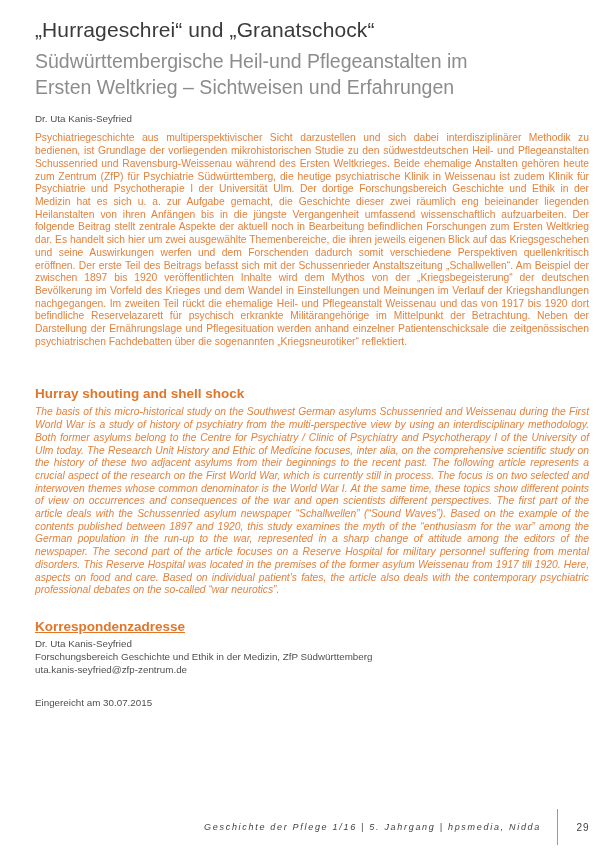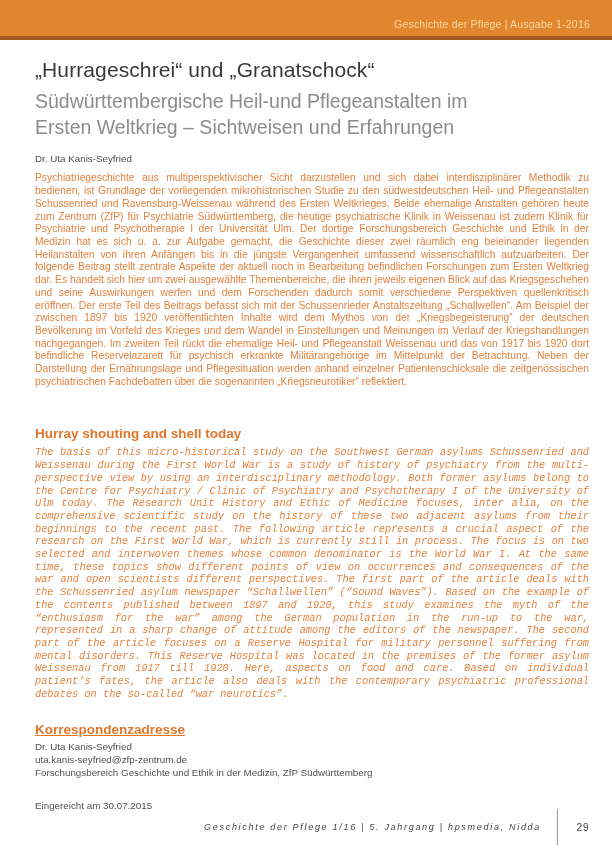--- a/index.html
+++ b/index.html
@@ -79,21 +79,20 @@
     font-weight:normal;
   }
   .abstract-en{
     margin-top:5px;
     color:var(--abstract-orange);
     font-size:10.3px;
     line-height:12.7px;
     text-align:justify;
     font-style:italic;
     hyphens:auto;
-    font-family:Liberation Mono, monospace;
   }
   .corr-heading{
     margin-top:22px;
     color:var(--accent-orange);
     font-size:13.5px;
     font-weight:bold;
     text-decoration:underline;
   }
   .corr-block{
     margin-top:3px;
@@ -133,47 +132,44 @@
     letter-spacing:1px;
     min-width:18px;
     text-align:center;
   }
 </style>
 </head>
 <body>
 
 <div class="page">
 
-  <div class="header-bar">
-    <span class="issue">Geschichte der Pflege | Ausgabe 1-2016</span>
-  </div>
 
   <div class="content">
 
     <h1 class="article-title">„Hurrageschrei“ und „Granatschock“</h1>
 
     <h2 class="article-subtitle">Südwürttembergische Heil-und Pflegeanstalten im Ersten Weltkrieg – Sichtweisen und Erfahrungen</h2>
 
     <div class="author">Dr. Uta Kanis-Seyfried</div>
 
     <p class="abstract-de" lang="de">Psychiatriegeschichte aus multiperspektivischer Sicht darzustellen und sich dabei interdisziplinärer Methodik zu bedienen, ist Grundlage der vorliegenden mikrohistorischen Studie zu den südwestdeutschen Heil- und Pflegeanstalten Schussenried und Ravensburg-Weissenau während des Ersten Weltkrieges. Beide ehemalige Anstalten gehören heute zum Zentrum (ZfP) für Psychiatrie Südwürttemberg, die heutige psychiatrische Klinik in Weissenau ist zudem Klinik für Psychiatrie und Psychotherapie I der Universität Ulm. Der dortige Forschungsbereich Geschichte und Ethik in der Medizin hat es sich u. a. zur Aufgabe gemacht, die Geschichte dieser zwei räumlich eng beieinander liegenden Heilanstalten von ihren Anfängen bis in die jüngste Vergangenheit umfassend wissenschaftlich aufzuarbeiten. Der folgende Beitrag stellt zentrale Aspekte der aktuell noch in Bearbeitung befindlichen Forschungen zum Ersten Weltkrieg dar. Es handelt sich hier um zwei ausgewählte Themenbereiche, die ihren jeweils eigenen Blick auf das Kriegsgeschehen und seine Auswirkungen werfen und dem Forschenden dadurch somit verschiedene Perspektiven quellenkritisch eröffnen. Der erste Teil des Beitrags befasst sich mit der Schussenrieder Anstaltszeitung „Schallwellen“. Am Beispiel der zwischen 1897 bis 1920 veröffentlichten Inhalte wird dem Mythos von der „Kriegsbegeisterung“ der deutschen Bevölkerung im Vorfeld des Krieges und dem Wandel in Einstellungen und Meinungen im Verlauf der Kriegshandlungen nachgegangen. Im zweiten Teil rückt die ehemalige Heil- und Pflegeanstalt Weissenau und das von 1917 bis 1920 dort befindliche Reservelazarett für psychisch erkrankte Militärangehörige im Mittelpunkt der Betrachtung. Neben der Darstellung der Ernährungslage und Pflegesituation werden anhand einzelner Patientenschicksale die zeitgenössischen psychiatrischen Fachdebatten über die sogenannten „Kriegsneurotiker“ reflektiert.</p>
 
-    <h3 class="en-heading">Hurray shouting and shell today</h3>
+    <h3 class="en-heading">Hurray shouting and shell shock</h3>
 
 
     <p class="abstract-en" lang="en">The basis of this micro-historical study on the Southwest German asylums Schussenried and Weissenau during the First World War is a study of history of psychiatry from the multi-perspective view by using an interdisciplinary methodology. Both former asylums belong to the Centre for Psychiatry / Clinic of Psychiatry and Psychotherapy I of the University of Ulm today. The Research Unit History and Ethic of Medicine focuses, inter alia, on the comprehensive scientific study on the history of these two adjacent asylums from their beginnings to the recent past. The following article represents a crucial aspect of the research on the First World War, which is currently still in process. The focus is on two selected and interwoven themes whose common denominator is the World War I. At the same time, these topics show different points of view on occurrences and consequences of the war and open scientists different perspectives. The first part of the article deals with the Schussenried asylum newspaper “Schallwellen” (“Sound Waves”). Based on the example of the contents published between 1897 and 1920, this study examines the myth of the “enthusiasm for the war” among the German population in the run-up to the war, represented in a sharp change of attitude among the editors of the newspaper. The second part of the article focuses on a Reserve Hospital for military personnel suffering from mental disorders. This Reserve Hospital was located in the premises of the former asylum Weissenau from 1917 till 1920. Here, aspects on food and care. Based on individual patient’s fates, the article also deals with the contemporary psychiatric professional debates on the so-called “war neurotics”.</p>
 
     <h3 class="corr-heading">Korrespondenzadresse</h3>
 
     <div class="corr-block">
       <div>Dr. Uta Kanis-Seyfried</div>
+      <div>Forschungsbereich Geschichte und Ethik in der Medizin, ZfP Südwürttemberg</div>
       <div>
         <a href="#">uta.kanis-seyfried@zfp-zentrum.de</a>
       </div>
-      <div>Forschungsbereich Geschichte und Ethik in der Medizin, ZfP Südwürttemberg</div>
     </div>
 
     <div class="dates-block">
       <div>Eingereicht am 30.07.2015</div>
     </div>
 
   </div>
 
   <div class="footer">
     <span class="journal-line">Geschichte der Pflege 1/16 | 5. Jahrgang | hpsmedia, Nidda</span>

